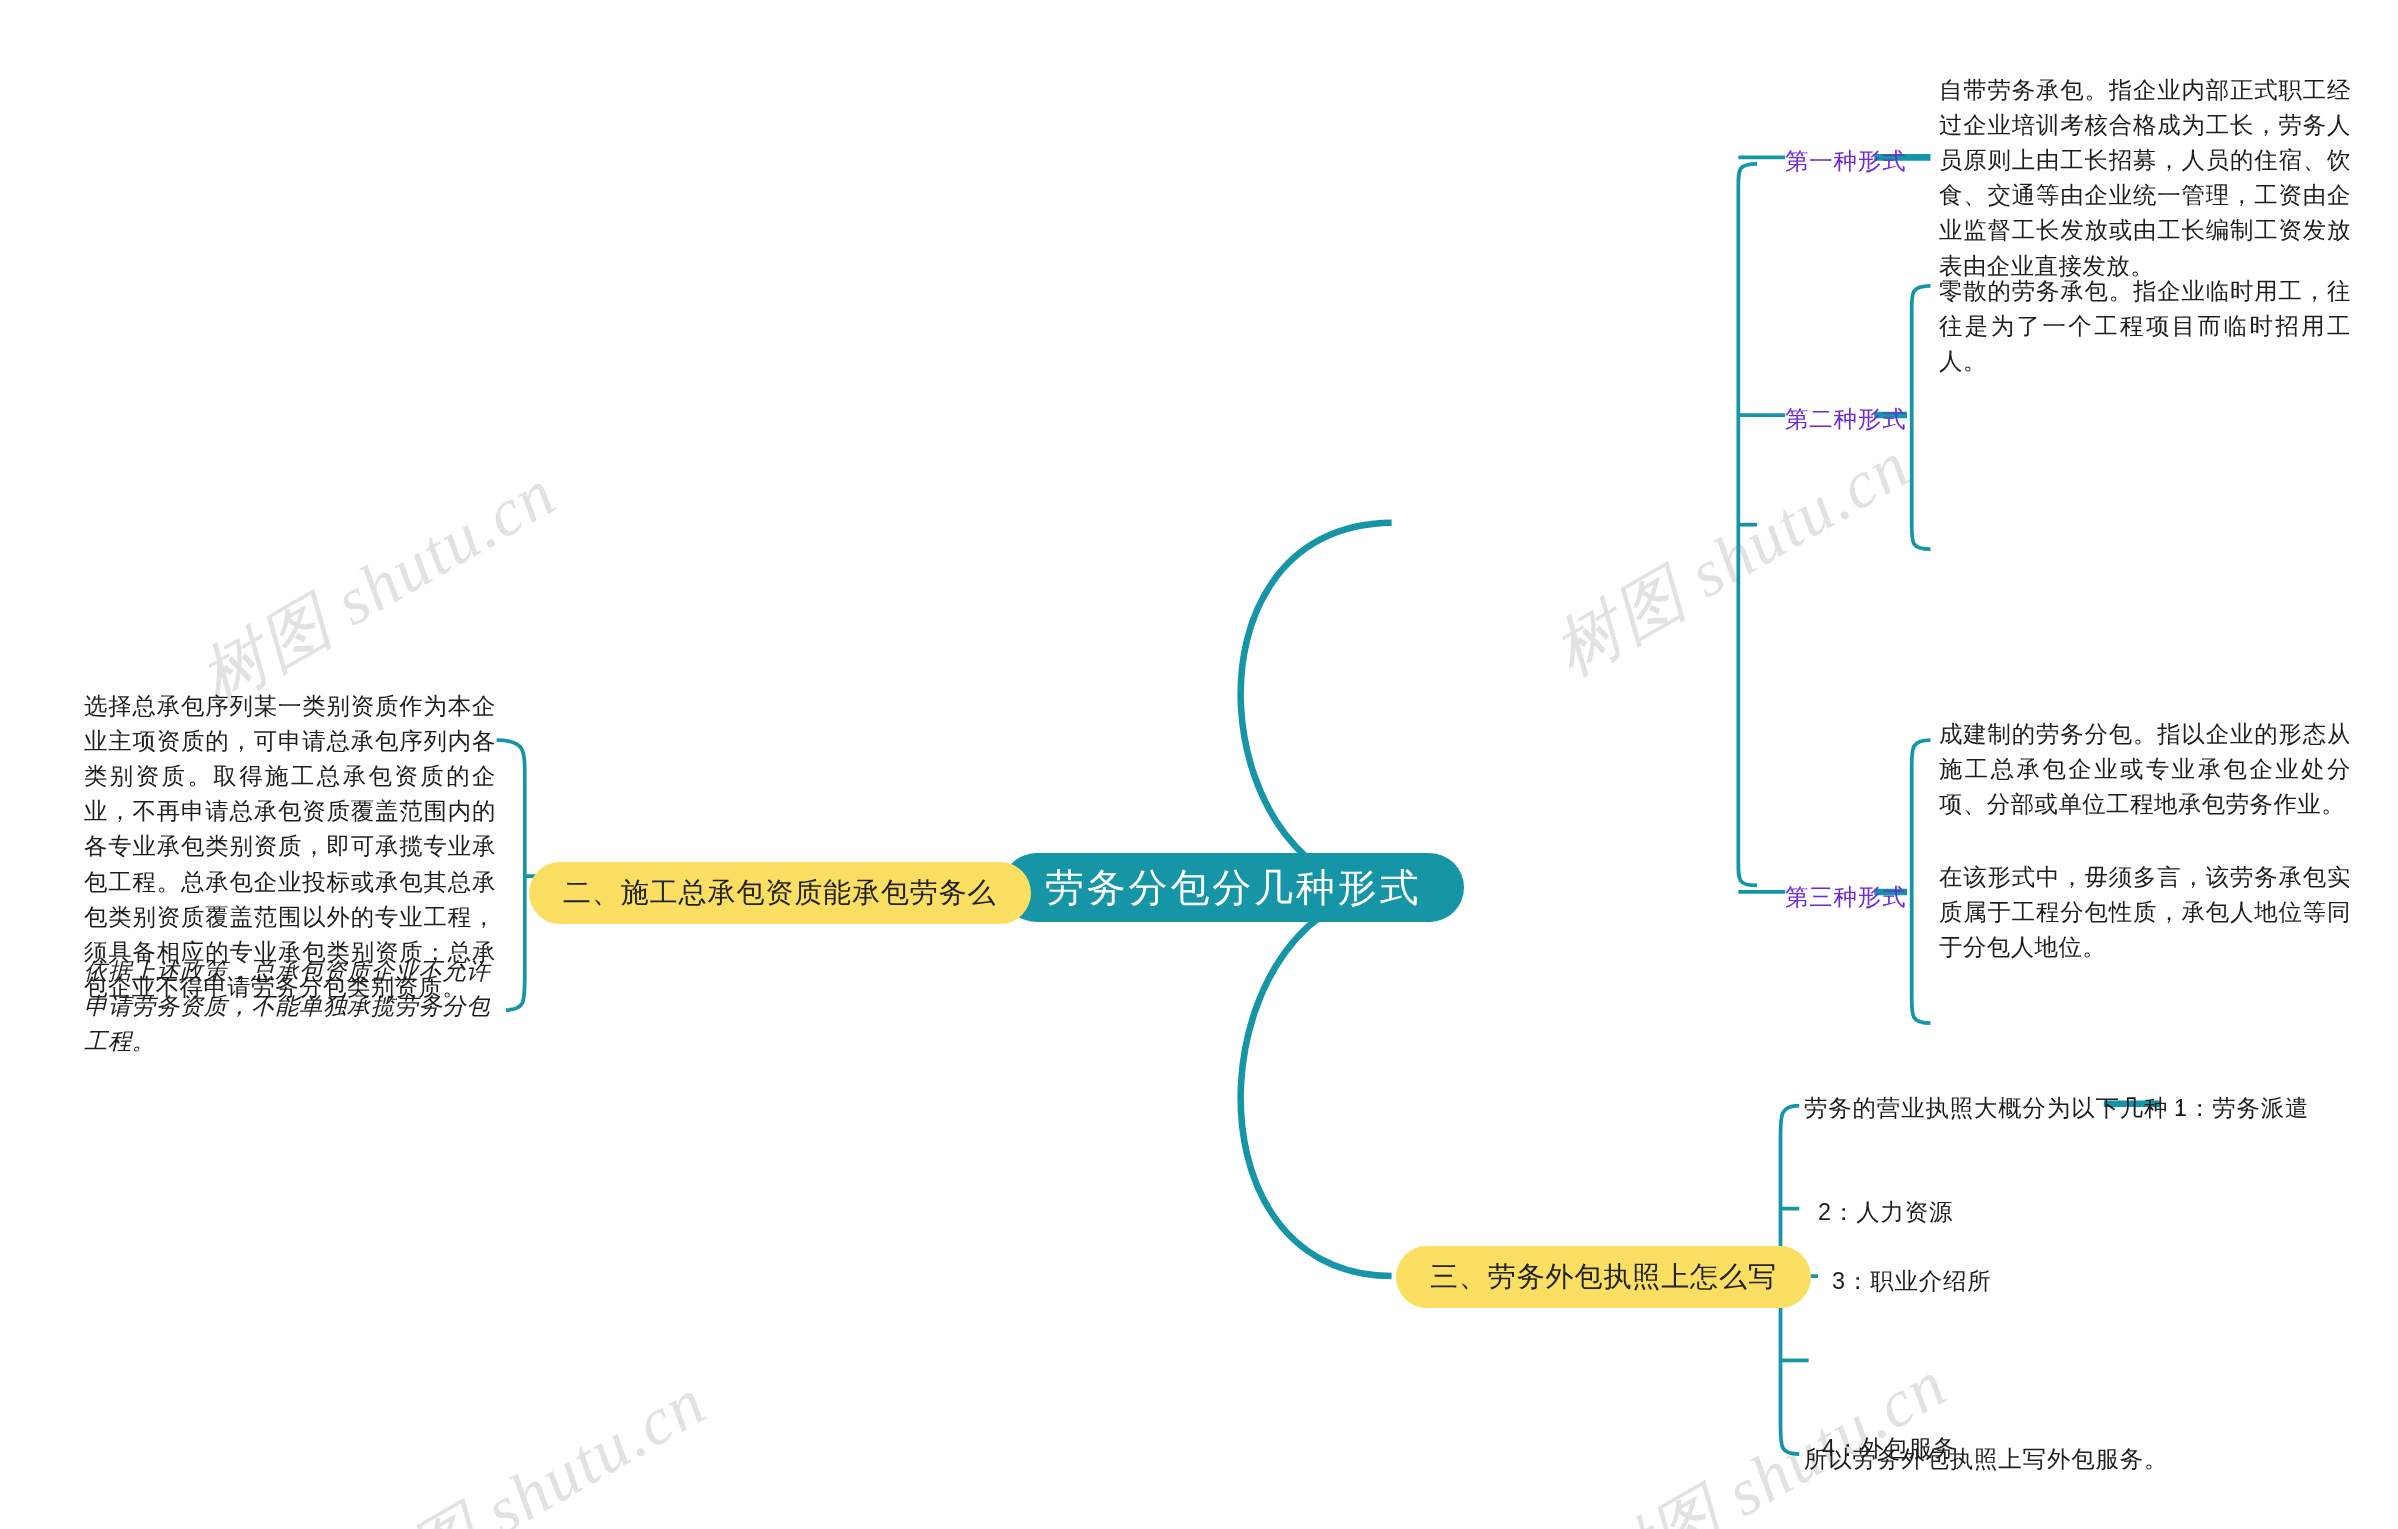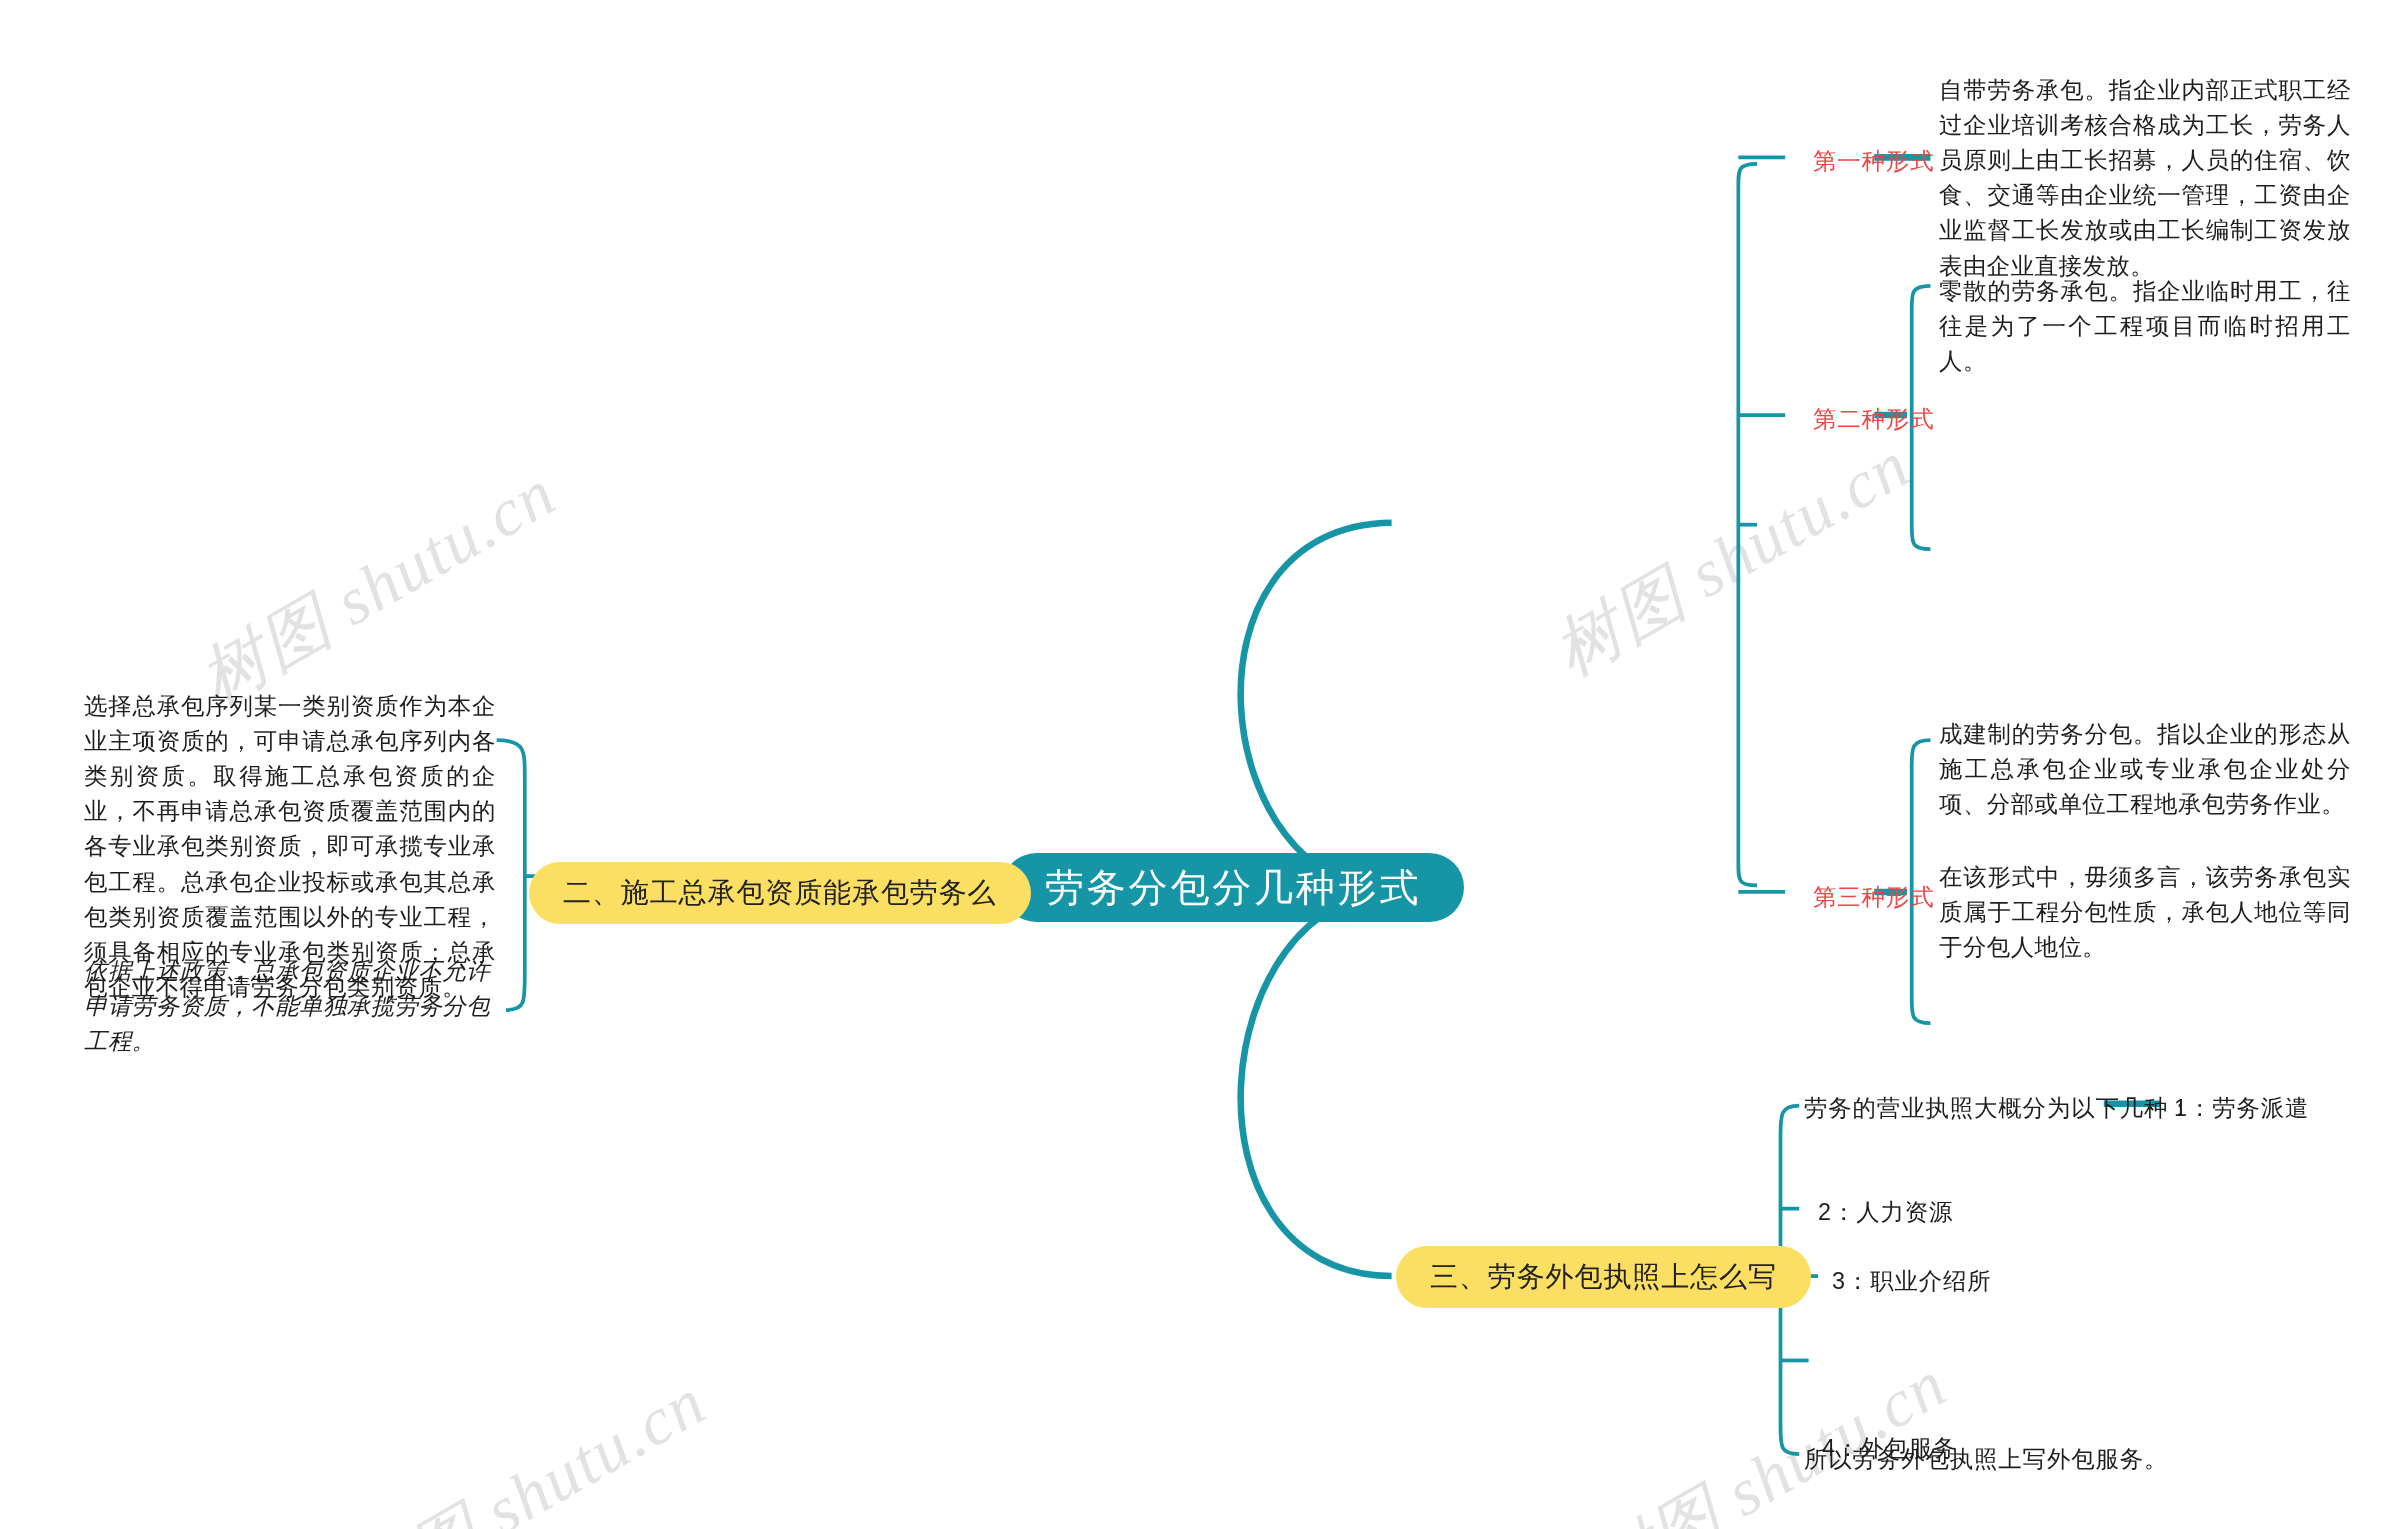--- a/index.html
+++ b/index.html
@@ -31,21 +31,21 @@
   }
 
   .branch{
     background:#fadf62;color:#222222;border-radius:32px;
     display:flex;align-items:center;justify-content:center;
     font-size:28px;letter-spacing:0.9px;white-space:nowrap;
     padding:0 34px;height:62px;
   }
 
   .leaf-label{
-    font-size:23.4px;color:#ef4444;white-space:nowrap;letter-spacing:0.9px;margin-left:28px;
+    font-size:23.4px;color:#6d28d9;white-space:nowrap;letter-spacing:0.9px;
   }
 
   .para{
     font-size:23.4px;line-height:1.5;color:#1d1d1d;
     letter-spacing:0.5px;text-align:justify;
   }
 
   .para-left{ text-align:left;font-style:italic; }
 
   .item{

